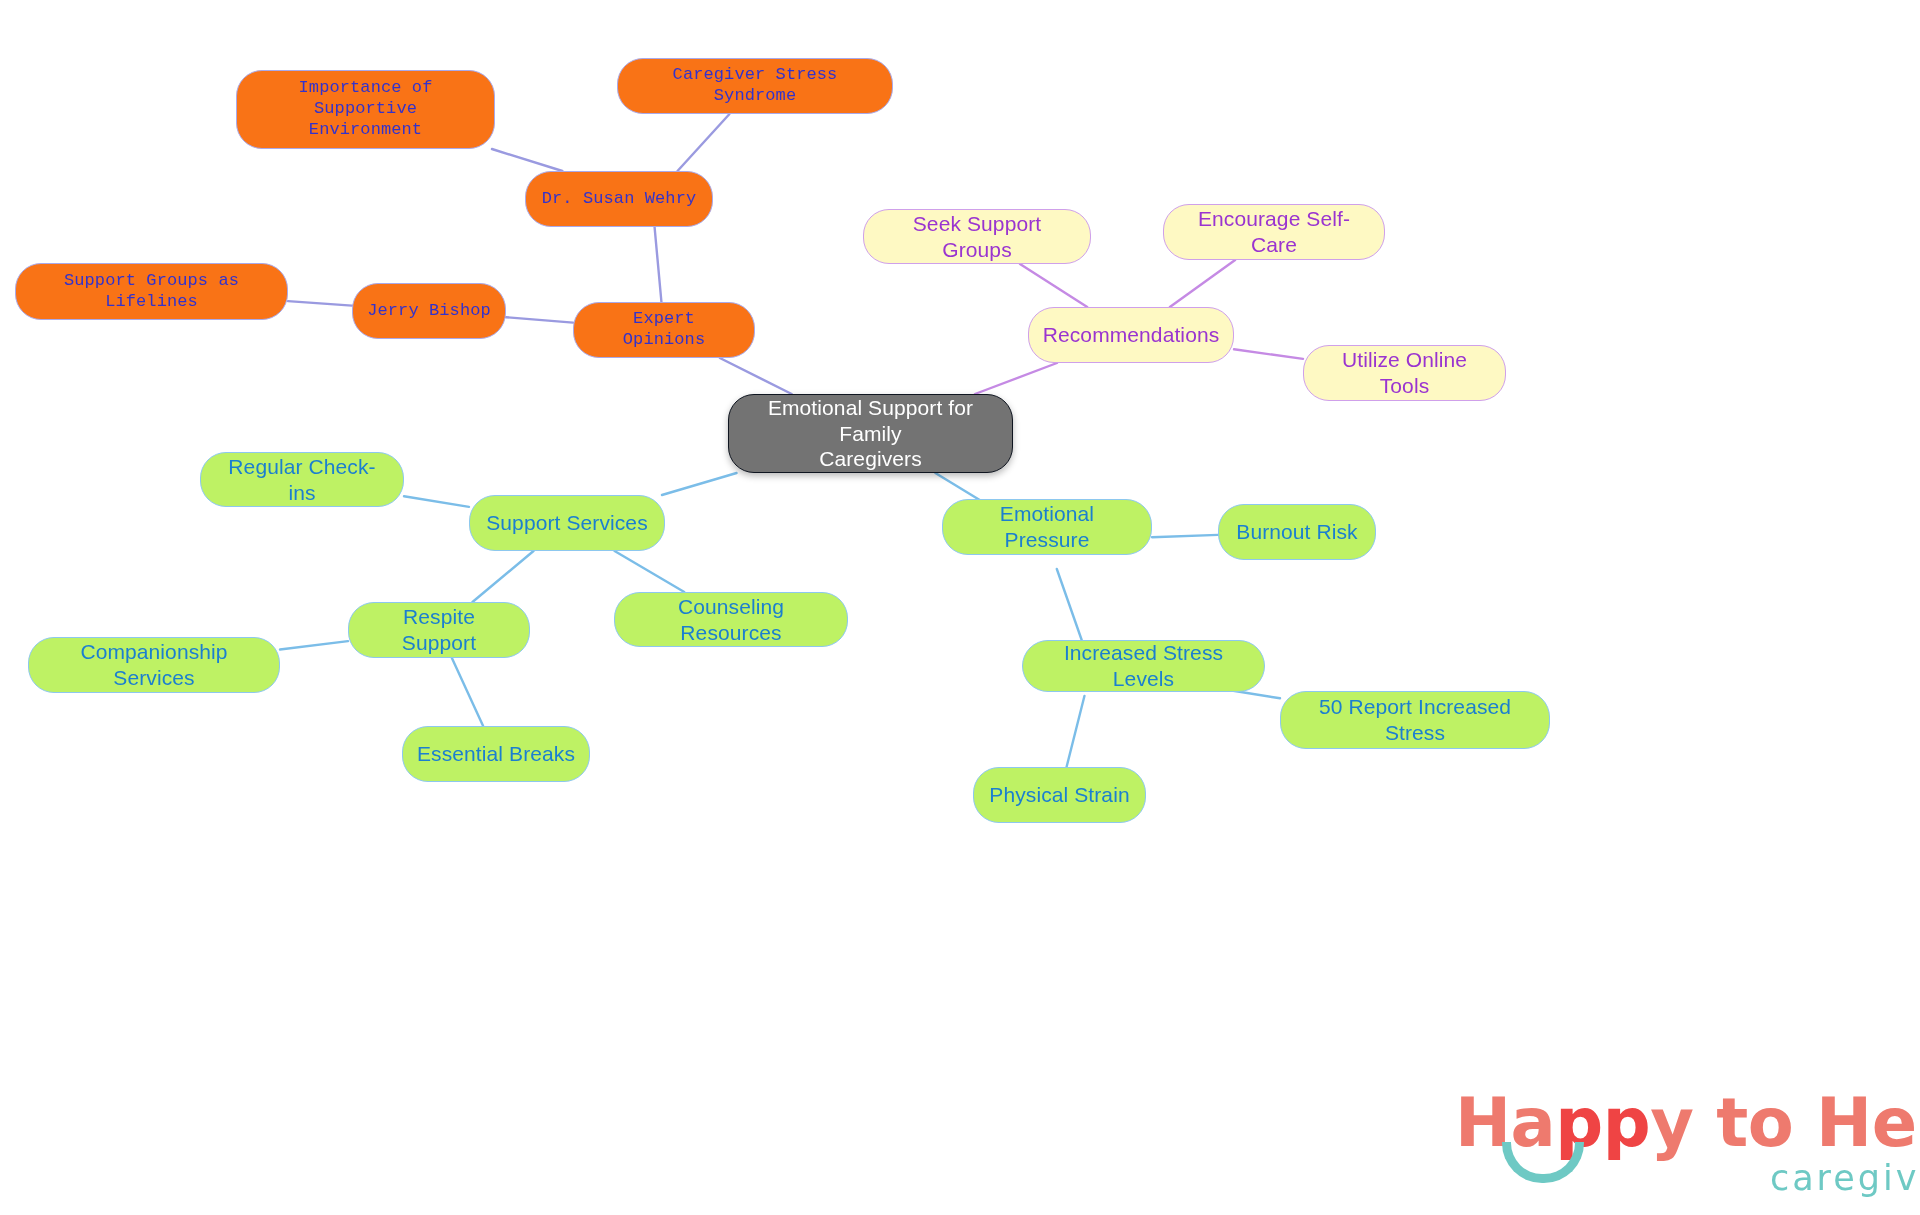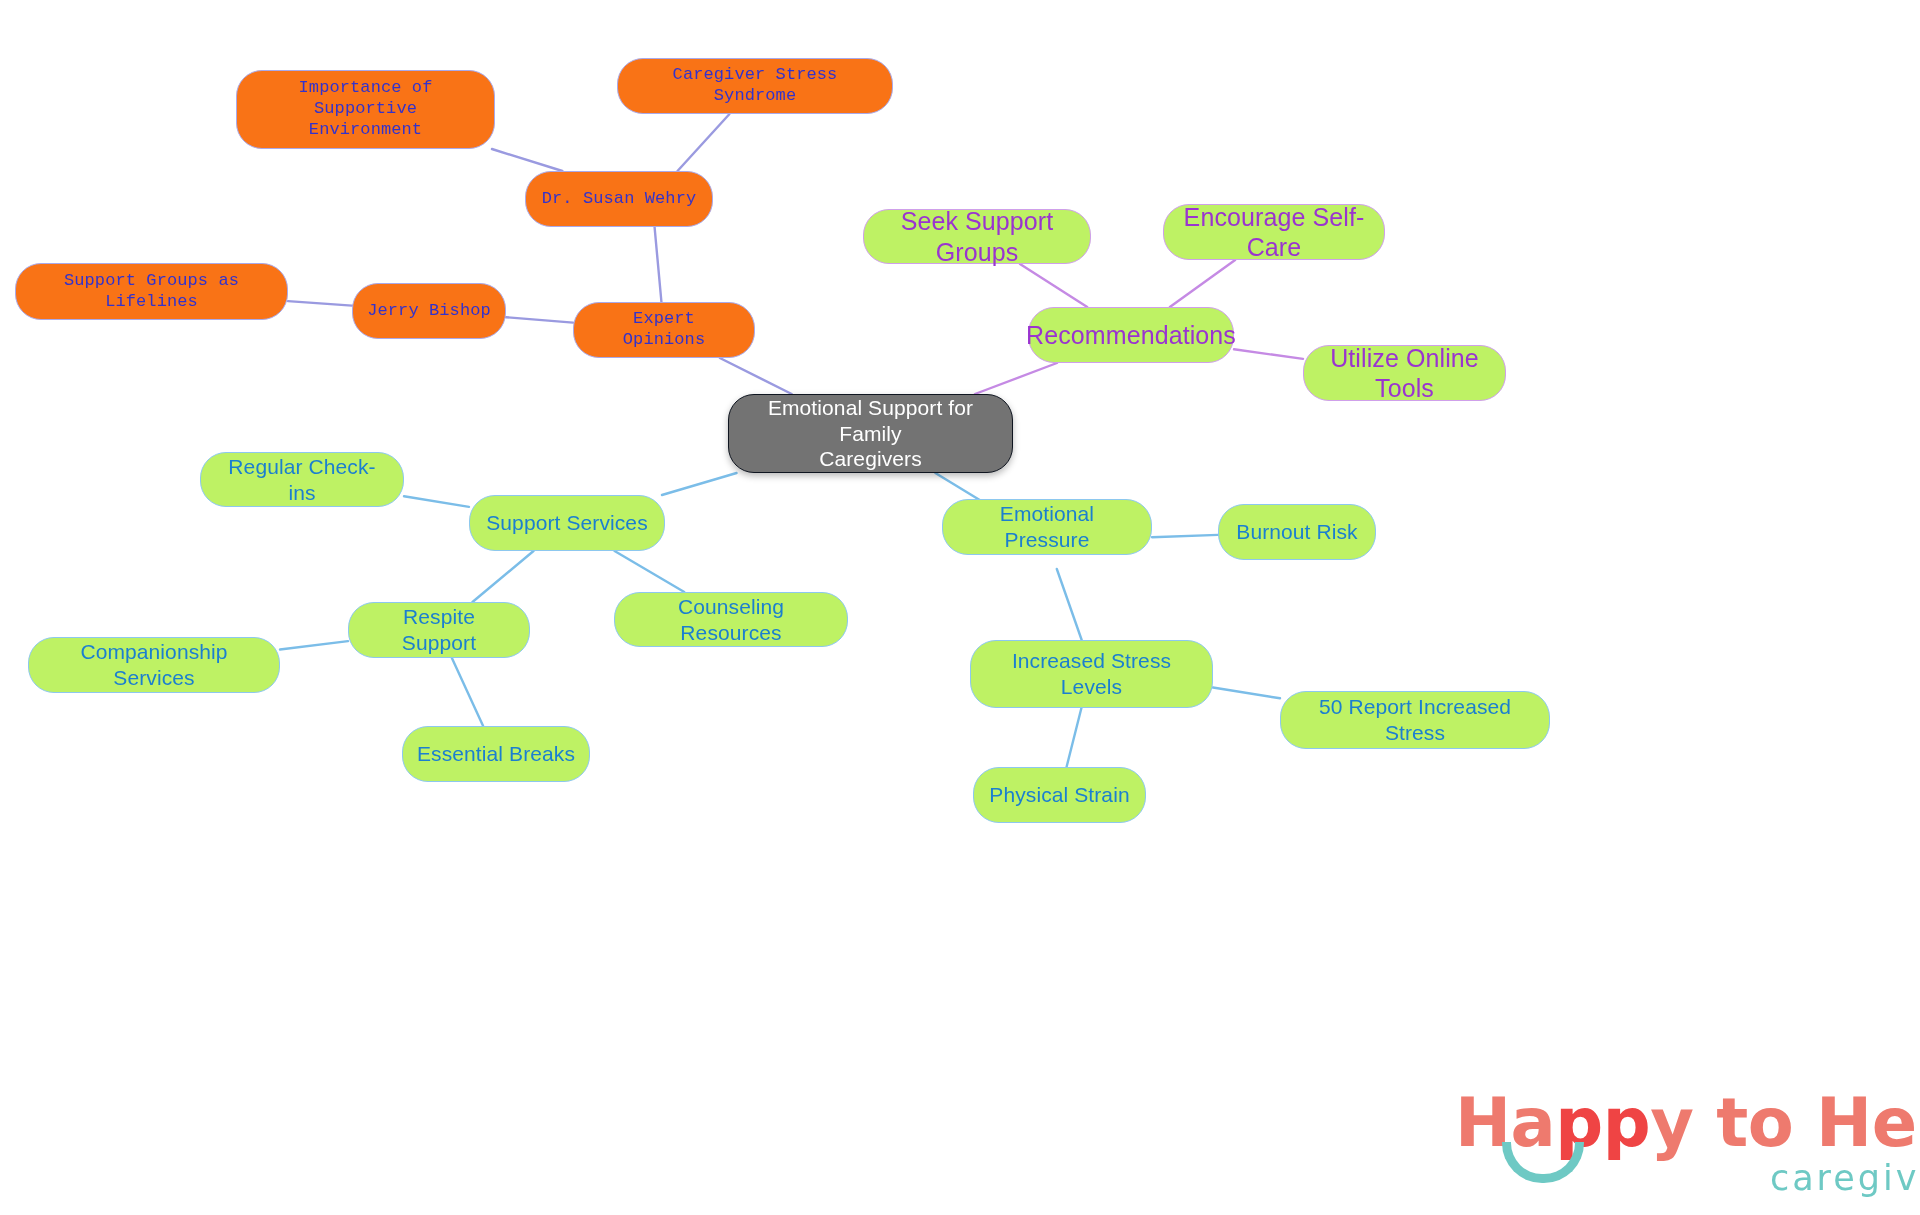--- a/index.html
+++ b/index.html
@@ -54,24 +54,24 @@
     font-size: 17px;
     font-family: Liberation Mono, monospace;
   }
   .node.blue {
     background: #bef264;
     border-color: #8dc8ef;
     color: #1b7fd0;
     font-size: 21px;
   }
   .node.pink {
-    background: #bef264;
+    background: #fef9c3;
     border-color: #cfa0ea;
     color: #9a34d0;
-    font-size: 25px;
+    font-size: 21px;
   }
   #logo {
     position: absolute;
     font-family: "DejaVu Sans", sans-serif;
   }
   .logo-main {
     font-size: 67px;
     font-weight: bold;
     letter-spacing: -0.5px;
     line-height: 1;
@@ -142,21 +142,21 @@
       <div class="node pink" style="left: 1163px; top: 204px; width: 222px; height: 56px;">Encourage Self-Care</div>
       <div class="node pink" style="left: 1303px; top: 345px; width: 203px; height: 56px;">Utilize Online Tools</div>
       <div class="node blue" style="left: 469px; top: 495px; width: 196px; height: 56px;">Support Services</div>
       <div class="node blue" style="left: 200px; top: 452px; width: 204px; height: 55px;">Regular Check-ins</div>
       <div class="node blue" style="left: 348px; top: 602px; width: 182px; height: 56px;">Respite Support</div>
       <div class="node blue" style="left: 28px; top: 637px; width: 252px; height: 56px;">Companionship Services</div>
       <div class="node blue" style="left: 402px; top: 726px; width: 188px; height: 56px;">Essential Breaks</div>
       <div class="node blue" style="left: 614px; top: 592px; width: 234px; height: 55px;">Counseling Resources</div>
       <div class="node blue" style="left: 942px; top: 499px; width: 210px; height: 56px;">Emotional Pressure</div>
       <div class="node blue" style="left: 1218px; top: 504px; width: 158px; height: 56px;">Burnout Risk</div>
-      <div class="node blue" style="left: 970px; top: 640px; width: 243px; height: 68px;">Increased Stress Levels</div>
+      <div class="node blue" style="left: 1022px; top: 640px; width: 243px; height: 52px;">Increased Stress Levels</div>
       <div class="node blue" style="left: 973px; top: 767px; width: 173px; height: 56px;">Physical Strain</div>
       <div class="node blue" style="left: 1280px; top: 691px; width: 270px; height: 58px;">50 Report Increased Stress</div>
     </div>
 
   <div id="logo" style="left: 1455px; top: 1090px;">
     <div class="logo-main">
       <span class="logo-c1">Ha</span><span class="logo-c2">pp</span><span class="logo-c1">y to Help</span>
       <span class="logo-smile"></span>
     </div>
     <div class="logo-sub">caregiving</div>

